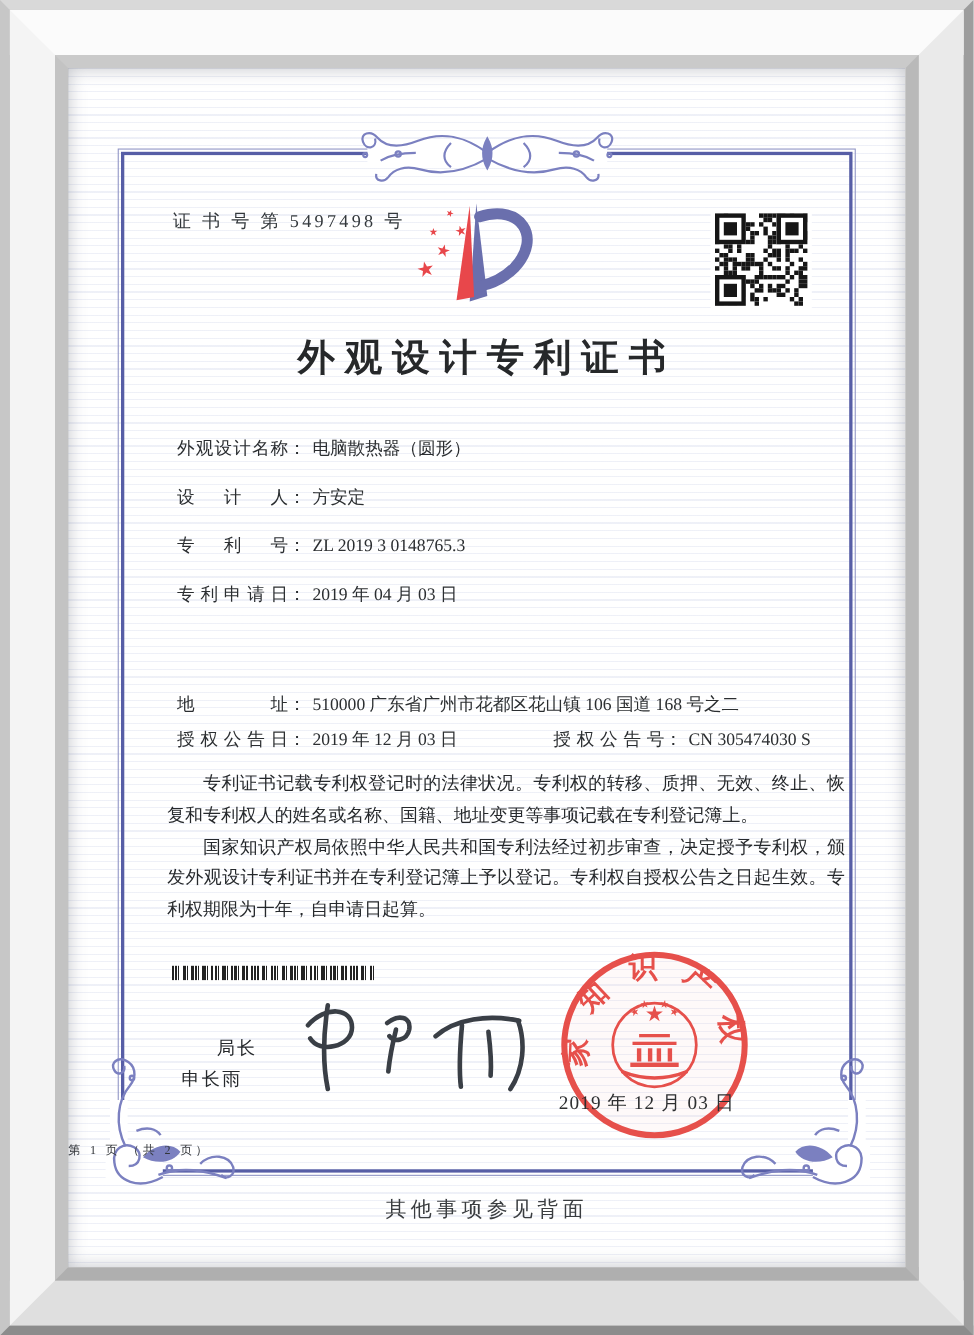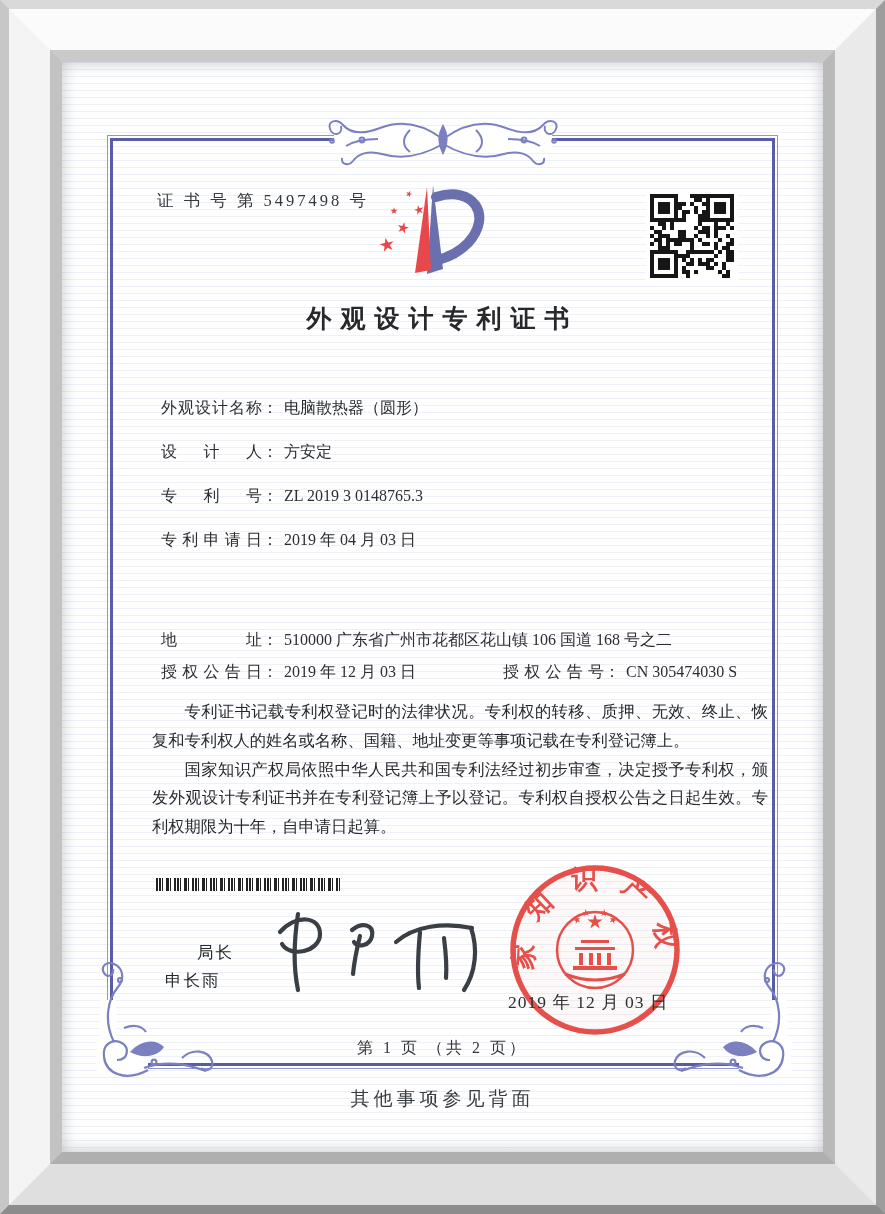--- a/index.html
+++ b/index.html
@@ -16,35 +16,35 @@
   .paper{
     position:absolute;inset:0;background:
       repeating-linear-gradient(180deg, rgba(172,182,218,.20) 0 1px, rgba(255,255,255,0) 1px 7px),#ffffff;
     box-shadow:inset 0 0 16px rgba(90,95,110,.38);
   }
   .blue-border{
     position:absolute;left:48px;top:76px;right:48px;bottom:86px;
     border:3px solid #575ea6;outline:1px solid #9196c6;outline-offset:2px;
   }
   .cert-number{left:95px;top:128px;font-size:16.5px;letter-spacing:3px;color:#33383c;white-space:nowrap;}
-  .page-title{left:0;right:0;top:240px;text-align:center;font-size:25px;font-weight:700;letter-spacing:9px;color:#26282a;}
+  .page-title{left:0;right:0;top:240px;text-align:center;font-size:34px;font-weight:700;letter-spacing:9px;color:#26282a;}
   .row{position:absolute;left:99px;font-size:16px;color:#2b2e31;white-space:nowrap;}
   .flabel{display:inline-block;width:101px;text-align:justify;text-align-last:justify;}
   .fcolon{display:inline-block;margin-right:6px;}
   .grant-pair{position:absolute;left:342px;top:0;white-space:nowrap;}
   .paras{position:absolute;left:90px;top:636px;width:616px;font-size:16.3px;line-height:28.8px;color:#26292c;text-align:justify;}
   .paras p{margin:0;text-indent:2em;}
   .barcode{position:absolute;left:94px;top:816px;width:184px;height:13px;
     background:repeating-linear-gradient(90deg,#222 0 2px,#fff 2px 3px,#222 3px 5px,#fff 5px 6px,#222 6px 7px,#fff 7px 10px,#222 10px 13px,#fff 13px 14px,#222 14px 15px,#fff 15px 18px);}
   .signer-title{left:103px;top:880px;font-size:16.5px;letter-spacing:2px;color:#26292c;font-family:"Liberation Sans","DejaVu Sans",sans-serif;margin-left:32px;}
   .signer-name{left:103px;top:908px;font-size:16.5px;letter-spacing:2px;color:#26292c;font-family:"Liberation Sans","DejaVu Sans",sans-serif;}
   .signature{left:206px;top:840px;}
   .seal{left:433px;top:788px;opacity:.93;}
   .seal-date{left:446px;top:928px;font-size:17.5px;letter-spacing:1px;color:#2d2f31;white-space:nowrap;}
-  .page-info{left:0;right:0;top:976px;text-align:center;font-size:16px;letter-spacing:3px;color:#33363a;}
+  .page-info{left:0;right:0;top:976px;text-align:left;font-size:11px;letter-spacing:3px;color:#33363a;}
   .back-note{left:0;right:0;top:1024px;text-align:center;font-size:19px;letter-spacing:4px;color:#3a3d40;}
   .flourish-top{left:50%;margin-left:-125px;top:46px;}
   .fl-bl{left:22px;top:878px;}
   .fl-br{left:591px;top:878px;}
   
   .qr{position:absolute;left:584px;top:128px;width:84px;height:84px;background:#fff;padding:4px;}
   .qr-cells{width:84px;height:84px;display:grid;grid-template-columns:repeat(21,4px);grid-auto-rows:4px;}
   .qr-cells i{display:block;}
   .qr-cells i.on{background:#161616;}
   .qrf{position:absolute;width:28px;height:28px;border:4px solid #161616;background:#fff;box-sizing:border-box;}

